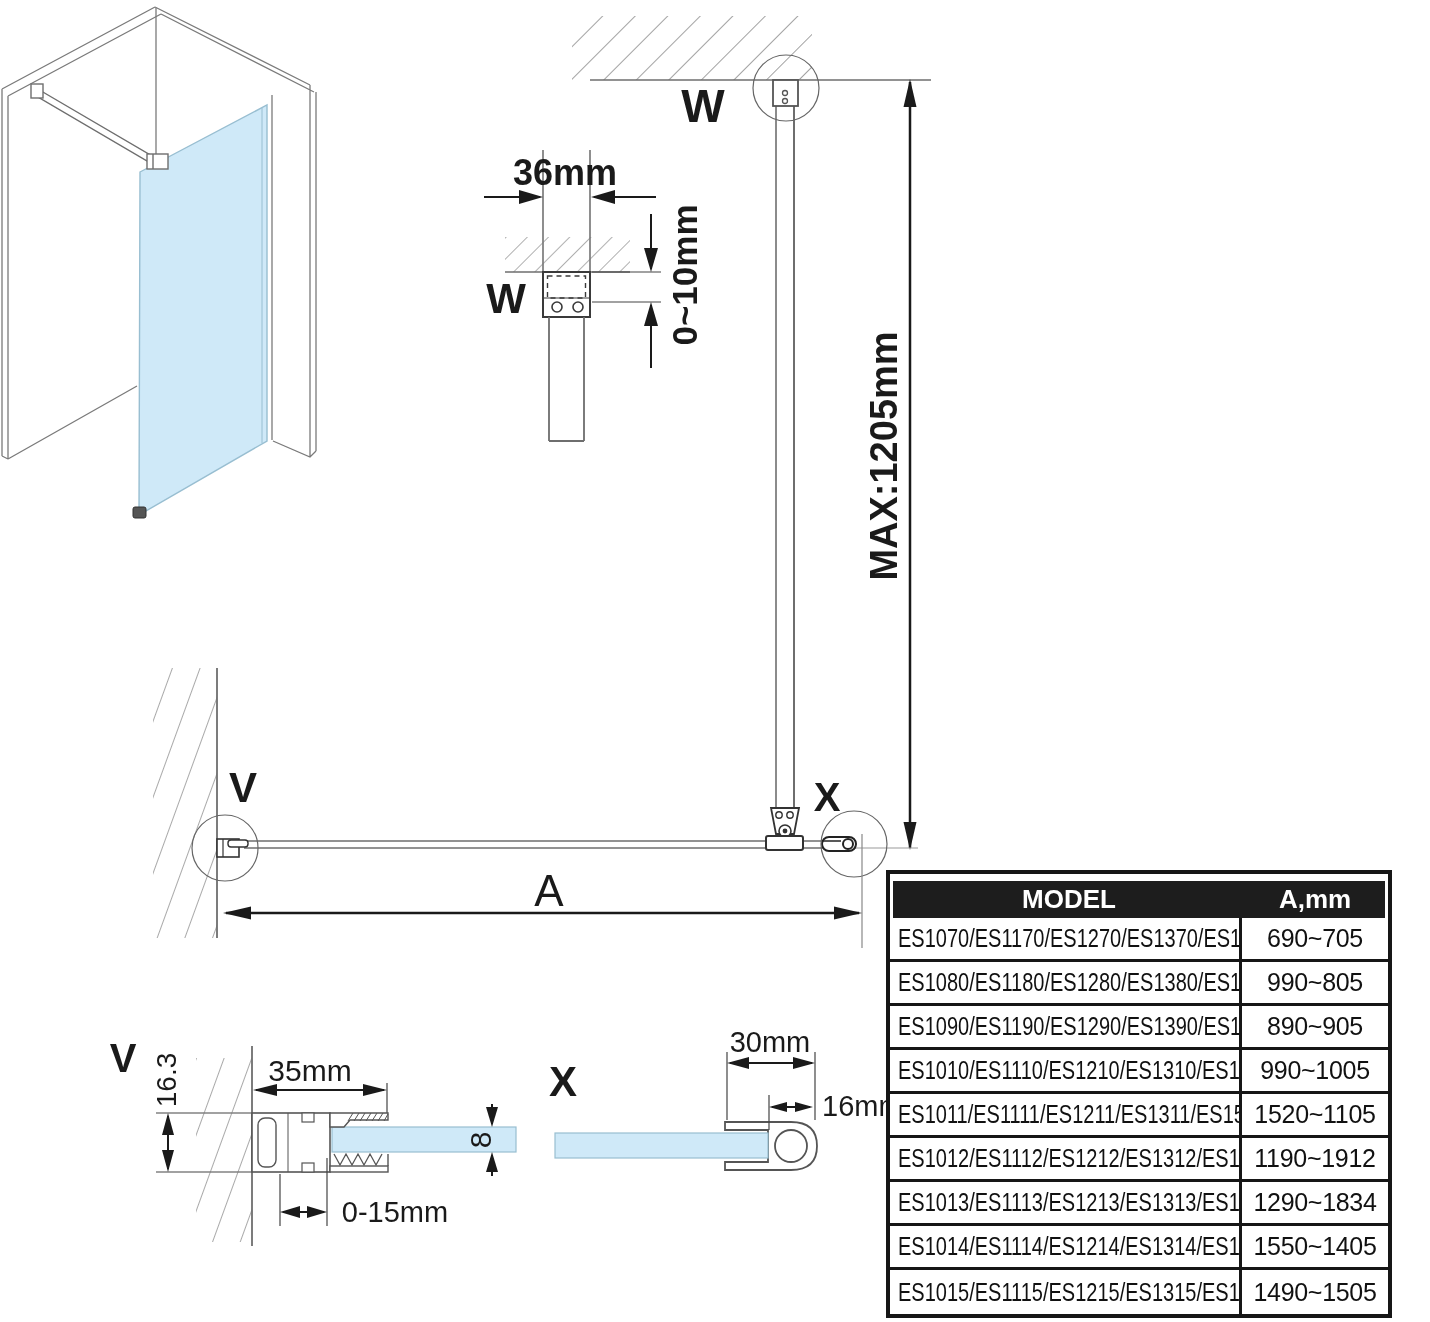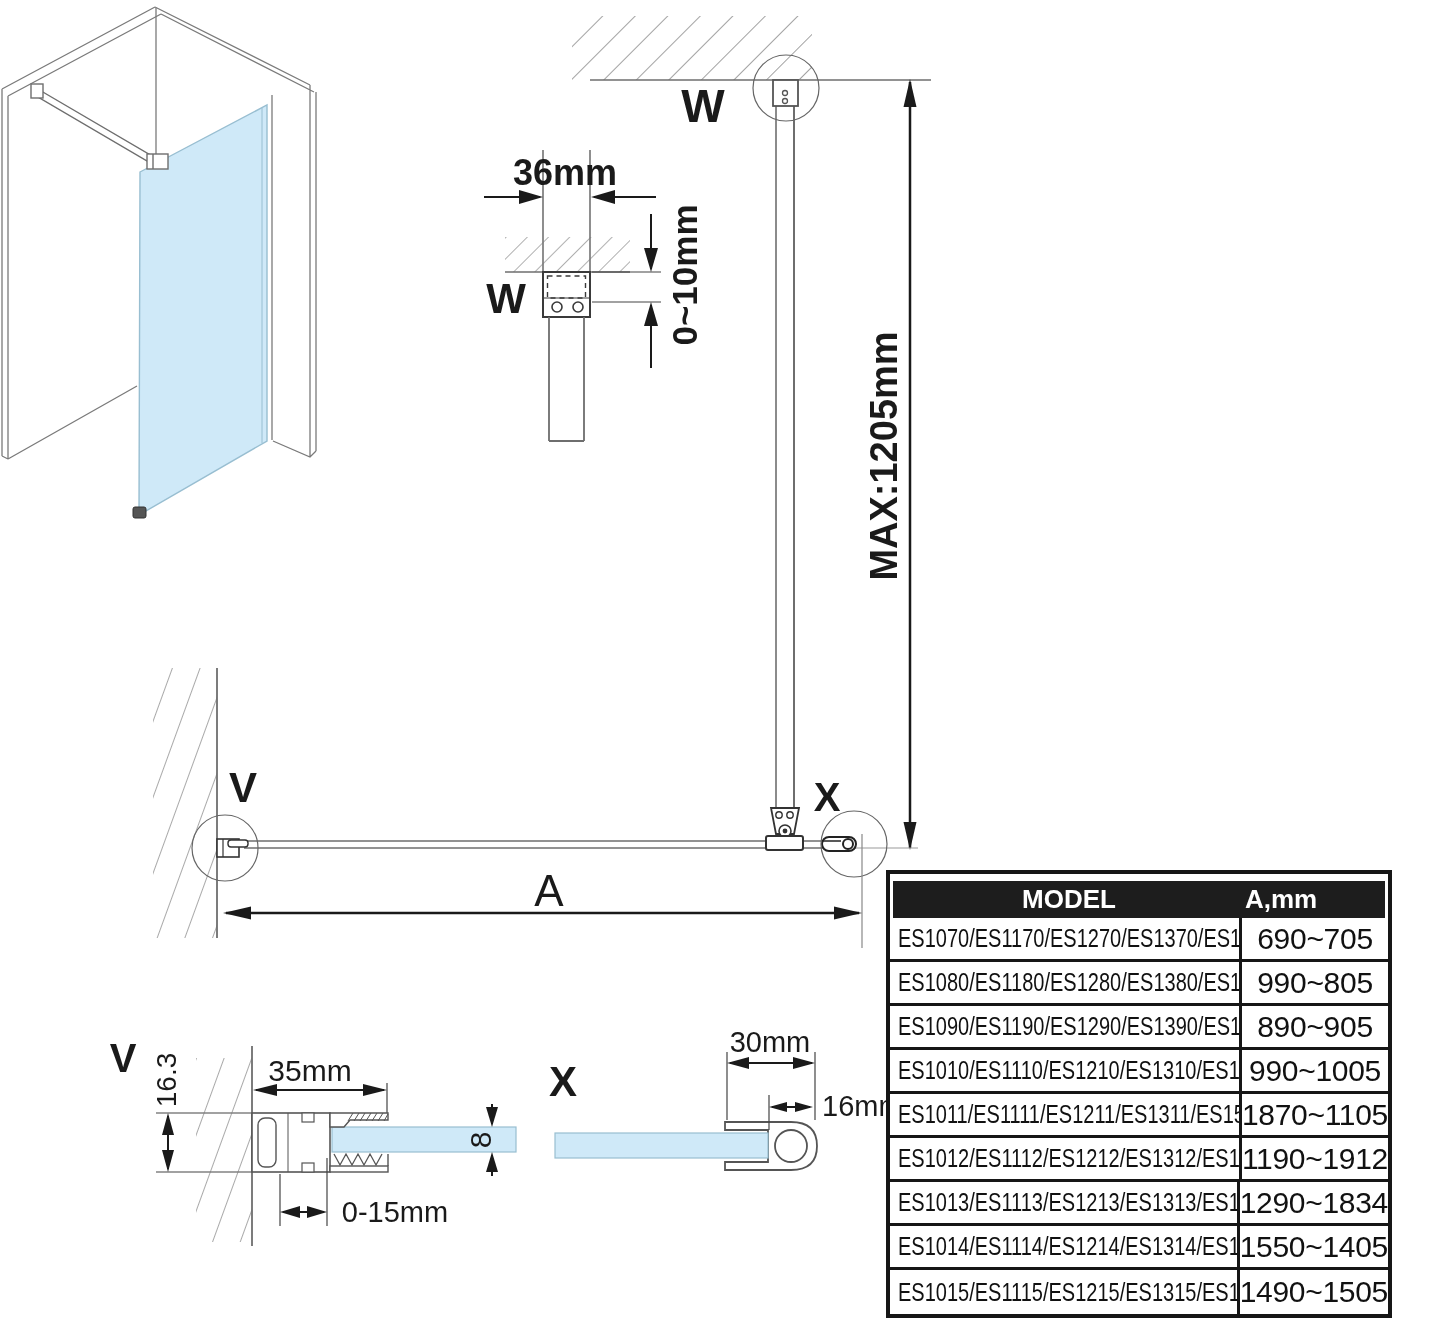--- a/index.html
+++ b/index.html
@@ -7,30 +7,30 @@
          font-family:"Liberation Sans",sans-serif;}
   .stage svg{position:absolute;left:0;top:0;}
   svg text{fill:#1a1a1a;font-family:"Liberation Sans",sans-serif;}
   .dim-bold{font-weight:bold;}
   
   .spec-table{position:absolute;left:886px;top:870px;width:506px;height:448px;
               box-sizing:border-box;border:4px solid #161616;background:#fff;}
   .spec-head{margin:7px 3px 0 3px;height:37px;background:#1d1d1d;color:#fff;
              display:flex;align-items:center;font-weight:bold;font-size:26px;}
   .spec-head .hc1{width:352px;text-align:center;}
-  .spec-head .hc2{flex:1;}
+  .spec-head .hc2{flex:1;text-align:center;}
   .spec-row{display:flex;height:44px;box-sizing:border-box;border-bottom:3px solid #161616;
             color:#111;}
   .spec-row:last-child{border-bottom:none;}
   .spec-row .c1{width:352px;box-sizing:border-box;border-right:3px solid #161616;
                 display:flex;align-items:center;padding-left:8px;overflow:hidden;}
   .spec-row .c1 span{display:inline-block;font-size:25px;white-space:nowrap;
                      transform:scaleX(.8);transform-origin:0 50%;}
   .spec-row .c2{flex:1;display:flex;align-items:center;justify-content:center;
-                font-size:30px;letter-spacing:-.3px;}
+                font-size:25px;letter-spacing:-.3px;}
 </style>
 </head>
 <body>
 
 <div class="stage">
 
 <svg width="1430" height="1322" viewBox="0 0 1430 1322">
   <defs>
     <pattern id="h45a" width="23" height="23" patternUnits="userSpaceOnUse" patternTransform="rotate(45)">
       <line x1="0" y1="0" x2="0" y2="23" stroke="#7a7a7a" stroke-width="1.4"></line>
@@ -221,21 +221,21 @@
     <div class="spec-row">
       <div class="c1">
           <span>ES1010/ES1110/ES1210/ES1310/ES1510</span>
         </div>
       <div class="c2">990~1005</div>
     </div>
     <div class="spec-row">
       <div class="c1">
           <span>ES1011/ES1111/ES1211/ES1311/ES1511</span>
         </div>
-      <div class="c2">1870~1105</div>
+      <div class="c2">1520~1105</div>
     </div>
     <div class="spec-row">
       <div class="c1">
           <span>ES1012/ES1112/ES1212/ES1312/ES1512</span>
         </div>
       <div class="c2">1190~1912</div>
     </div>
     <div class="spec-row">
       <div class="c1">
           <span>ES1013/ES1113/ES1213/ES1313/ES1513</span>

